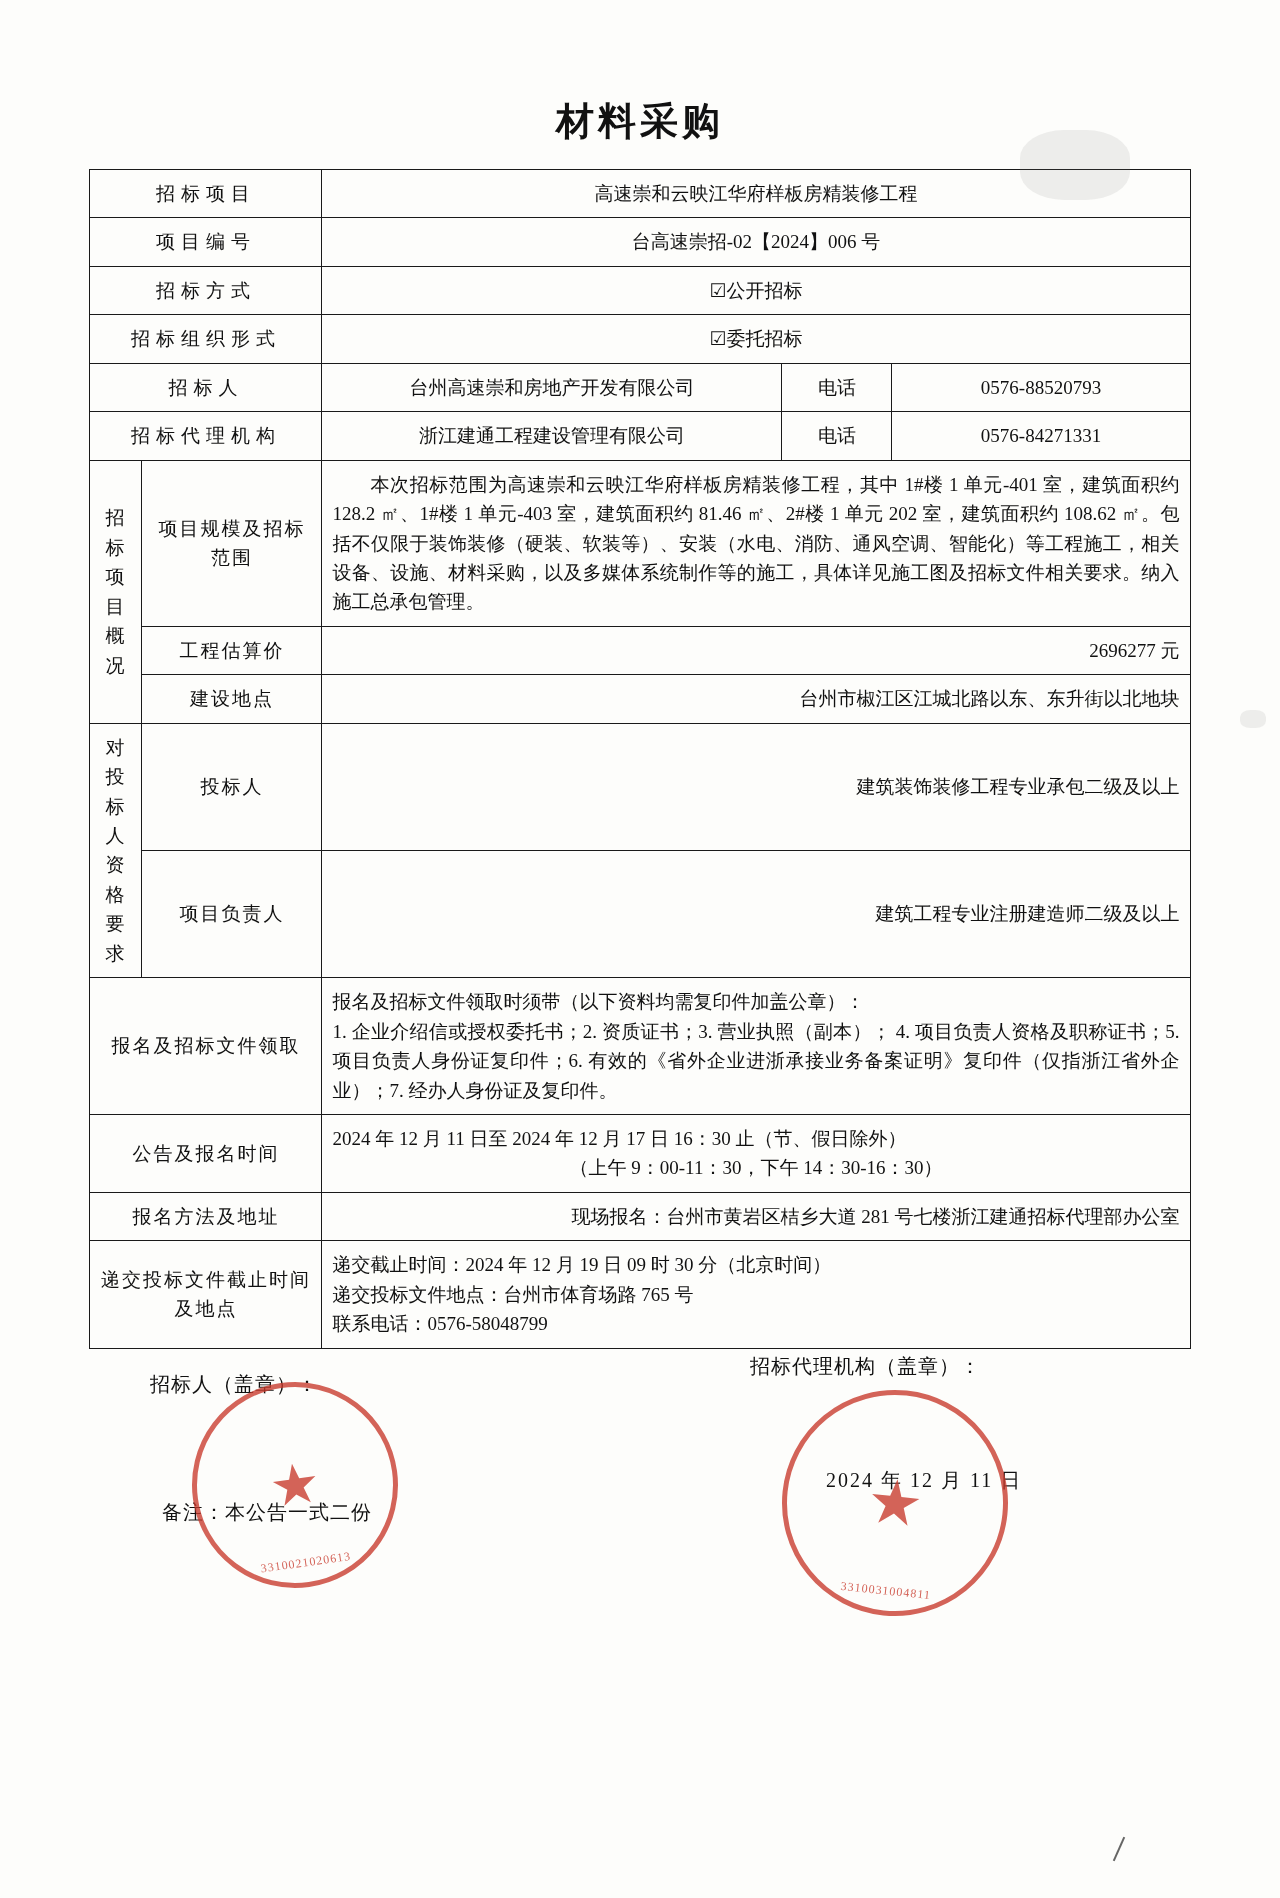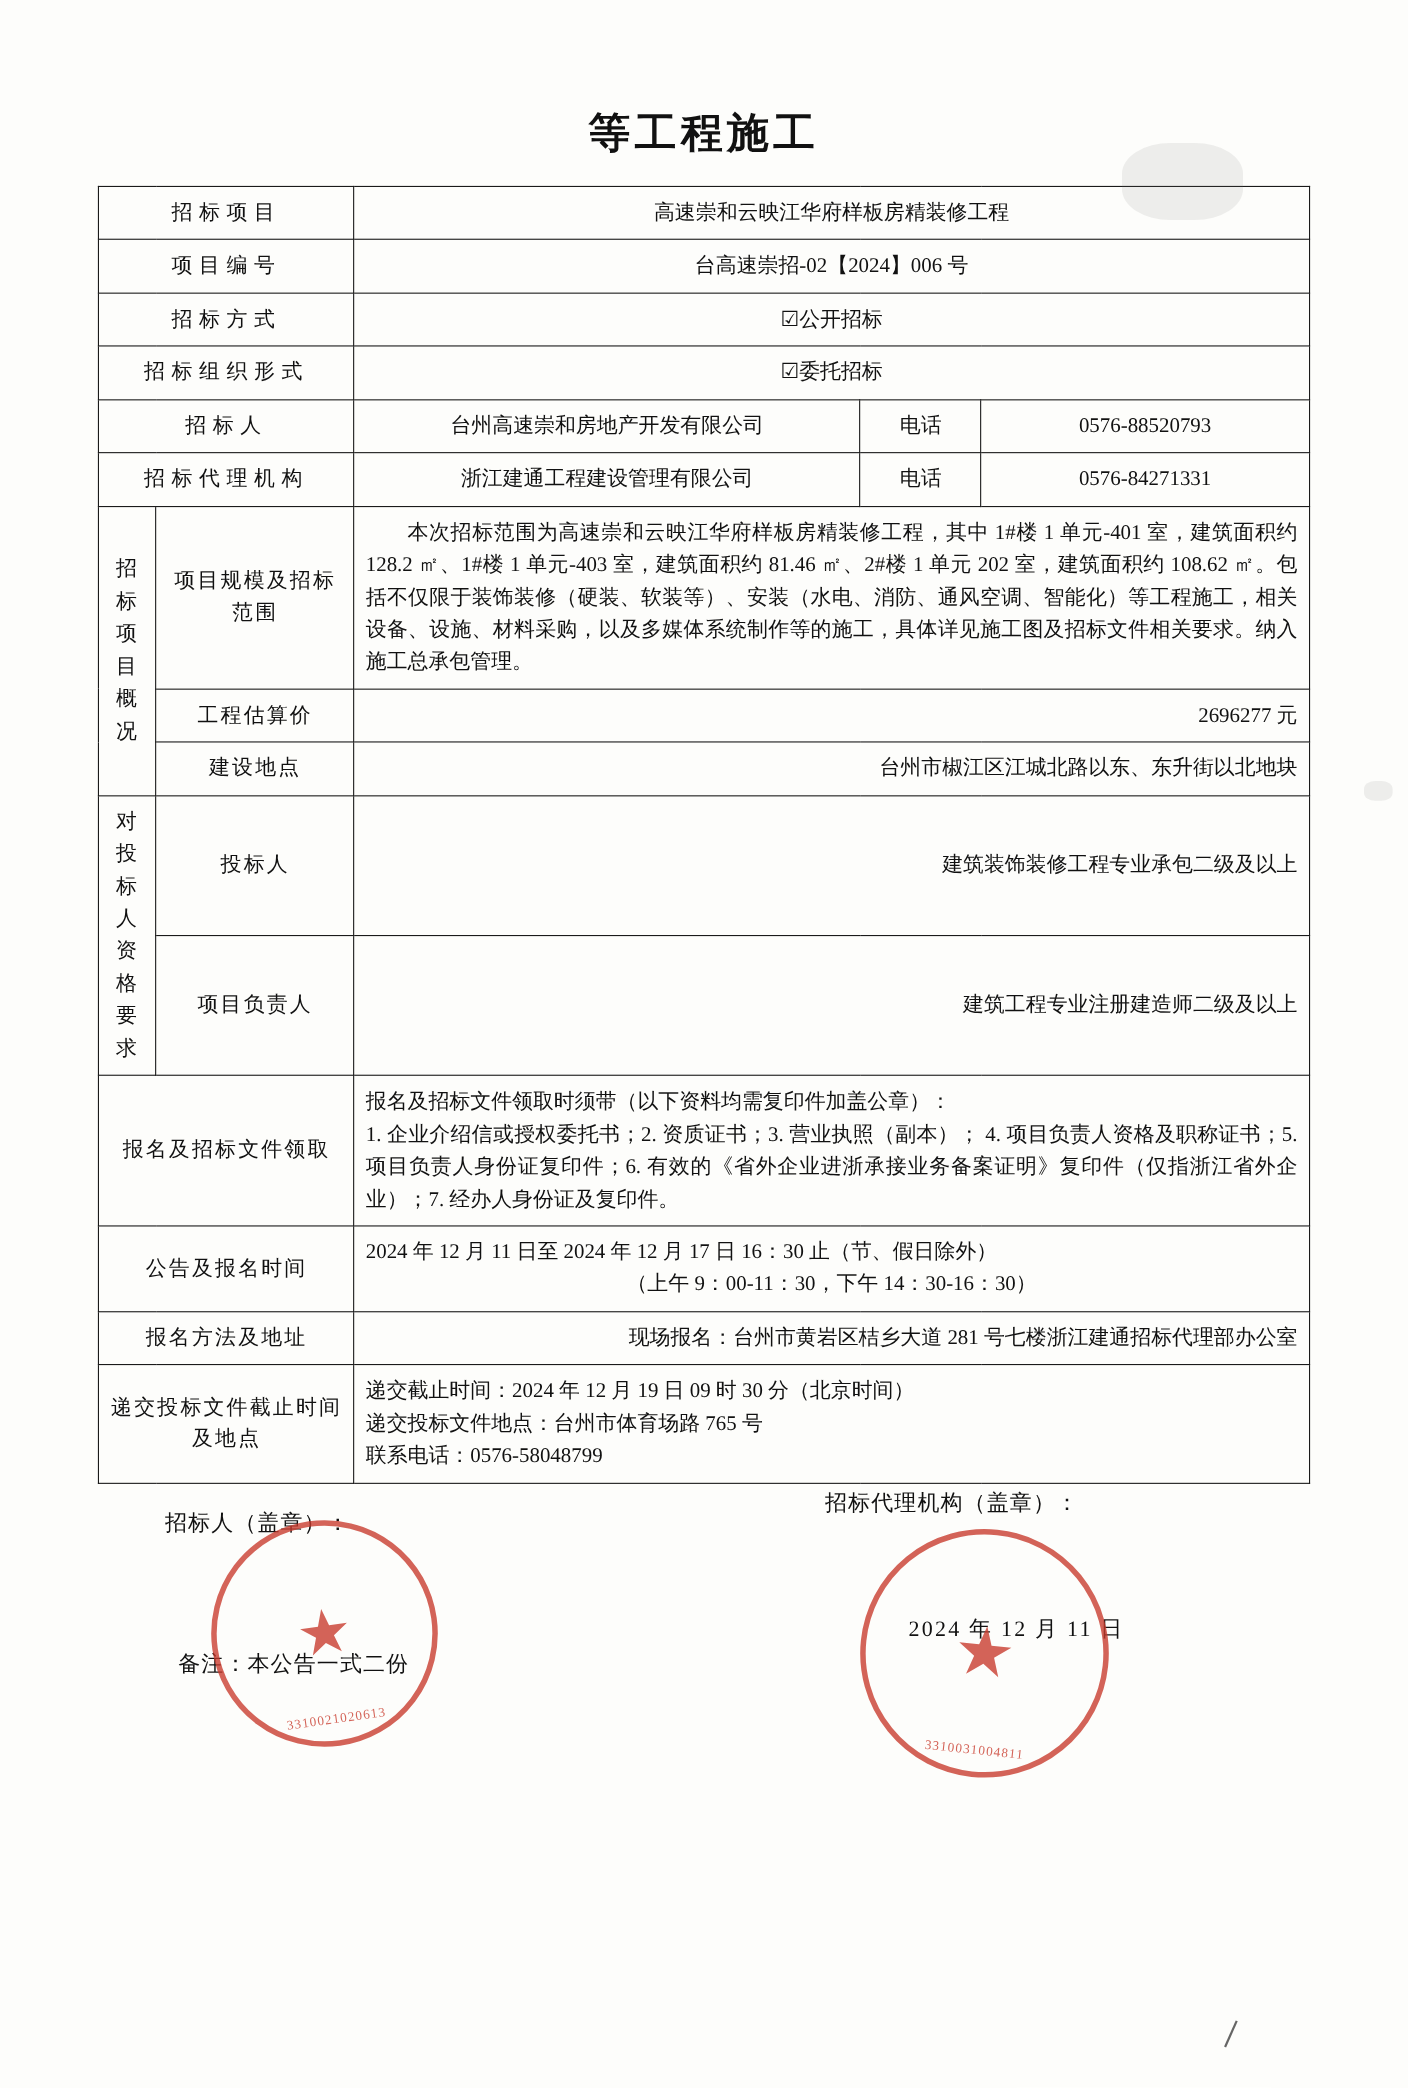--- a/index.html
+++ b/index.html
@@ -170,21 +170,21 @@
     background: #333;
     transform: rotate(24deg);
     opacity: 0.75;
   }
 </style>
 </head>
 <body>
 
 <div class="page">
 
-  <div class="doc-title">等工程施工</div>
+  <div class="doc-title">材料采购</div>
 
   <table class="main">
     <colgroup>
       <col style="width:52px">
       <col style="width:180px">
       <col style="width:460px">
       <col style="width:110px">
       <col style="width:298px">
     </colgroup>
     <tbody>

